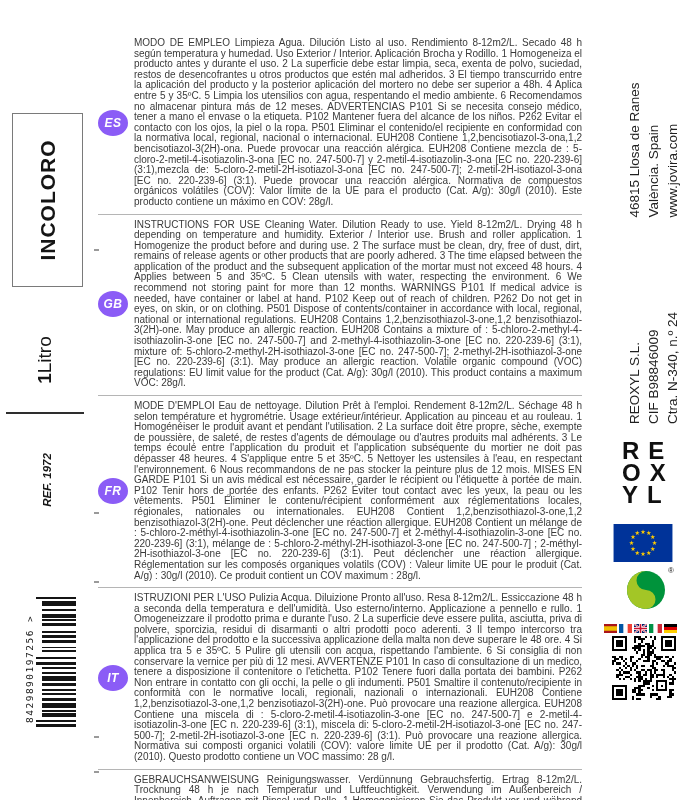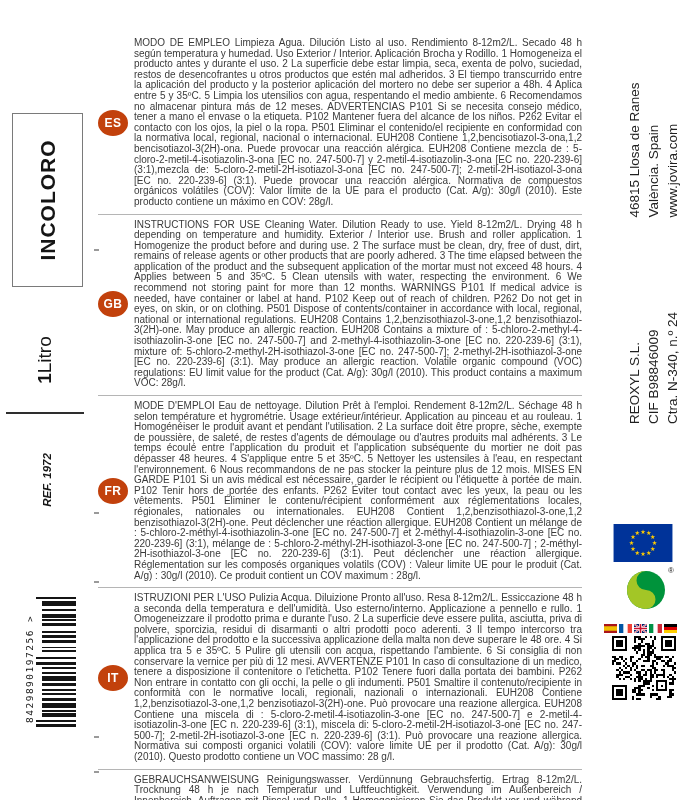--- a/index.html
+++ b/index.html
@@ -30,23 +30,23 @@
   .bars .bar.guard { height:40px; margin-top:0; }
   .bars .sp { background:transparent; }
 
   .crop-mark { position:absolute; width:5px; height:1.5px; background:#9a9a9a; }
 
   
   .main { position:absolute; left:98px; top:33px; width:484px; }
   .section { display:flex; align-items:center; border-bottom:1px solid #b5b5b5; padding:5px 0 6px 0; }
   .section:last-child { border-bottom:1px solid #b5b5b5; }
   .badge-col { width:36px; min-width:36px; display:flex; justify-content:flex-start; }
-  .badge { width:30px; height:26px; background:#c2410c; border-radius:50%;
+  .badge { width:30px; height:26px; background:#8b5cf6; border-radius:50%;
            color:#ffffff; display:flex; align-items:center; justify-content:center;
-           font-size:12px; font-weight:bold; letter-spacing:.5px; }
+           font-size:12px; font-weight:bold; letter-spacing:.5px;font-style:italic; }
   .sec-text { font-size:10px; line-height:10.6px; text-align:justify; color:#3a3a3a; }
 
   
   .vblock { position:absolute; transform:translate(-50%,-50%) rotate(-90deg); }
   .vblock div { white-space:nowrap; font-size:13.5px; line-height:19px; color:#1f1f1f; }
   .addr { left:653px; top:150px; }
   .legal { left:653px; top:368px; }
 
   .logo { position:absolute; left:622px; top:440px; width:50px; color:#101010; }
   .logo div { font-size:24px; font-weight:bold; line-height:22px; letter-spacing:9px; }
@@ -185,20 +185,25 @@
     <div>València. Spain</div>
     <div>www.jovira.com</div>
   </div>
 
   <div class="vblock legal">
     <div>REOXYL S.L.</div>
     <div>CIF B98846009</div>
     <div>Ctra. N-340, n.º 24</div>
   </div>
 
+  <div class="logo">
+    <div>RE</div>
+    <div>OX</div>
+    <div>YL</div>
+  </div>
 
   <div class="eu-flag">
     <svg width="62" height="38" viewBox="0 0 62 40">
       <rect width="62" height="40" fill="#003399"></rect>
       <text x="31" y="10" font-size="6.5" fill="#ffcc00" text-anchor="middle">★</text>
       <text x="37" y="11.6" font-size="6.5" fill="#ffcc00" text-anchor="middle">★</text>
       <text x="41.4" y="16" font-size="6.5" fill="#ffcc00" text-anchor="middle">★</text>
       <text x="43" y="22" font-size="6.5" fill="#ffcc00" text-anchor="middle">★</text>
       <text x="41.4" y="28" font-size="6.5" fill="#ffcc00" text-anchor="middle">★</text>
       <text x="37" y="32.4" font-size="6.5" fill="#ffcc00" text-anchor="middle">★</text>

